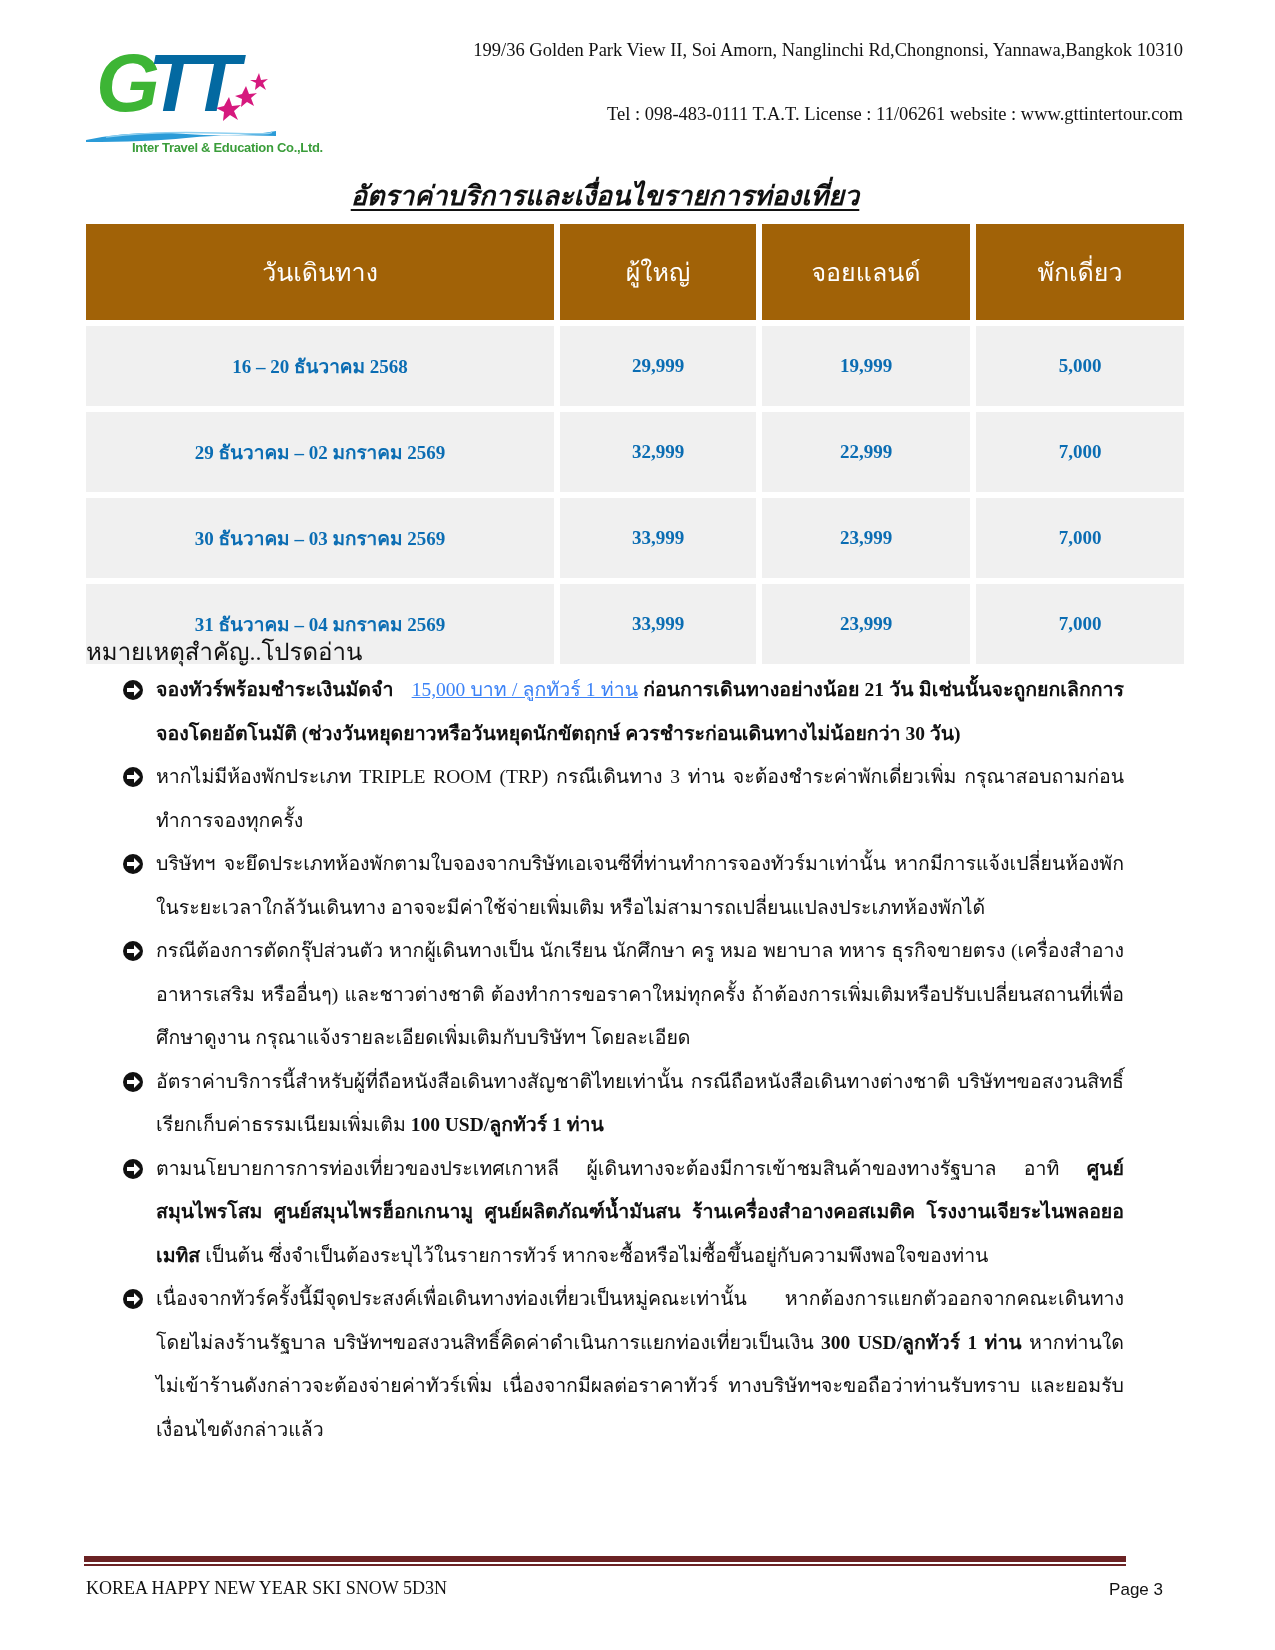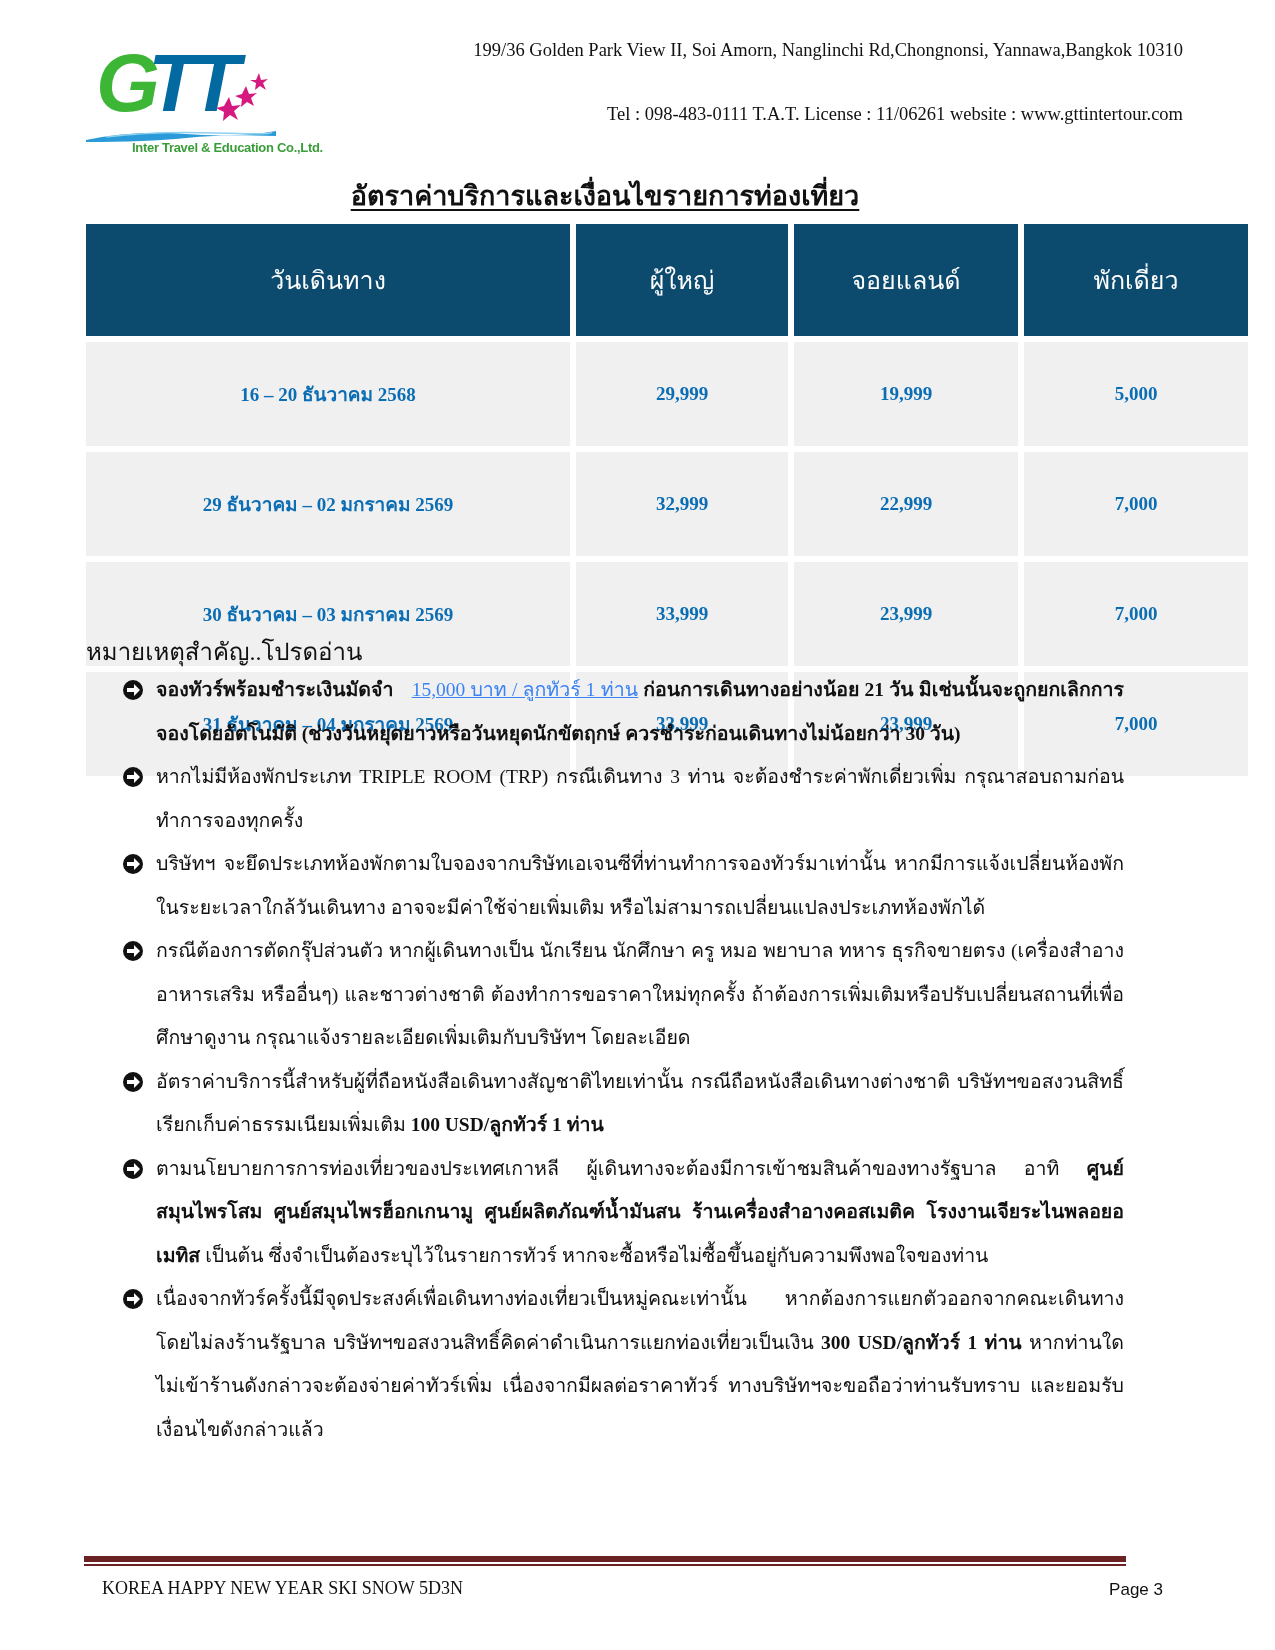--- a/index.html
+++ b/index.html
@@ -14,42 +14,42 @@
               font-weight: bold; font-style: italic; font-size: 82px; color: #0369a1; letter-spacing: -8px; line-height: 1; }
   .logo .flowers { position: absolute; left: 128px; top: 26px; width: 60px; height: 60px; }
   .logo .wave { position: absolute; left: 4px; top: 86px; width: 190px; height: 14px; }
   .logo .tag { position: absolute; left: 2px; top: 98px; font-family: "Liberation Sans", sans-serif;
                font-weight: bold; font-size: 13px; color: #3a9d3a; white-space: nowrap; letter-spacing: -0.3px; padding-left: 48px; }
 
   .addr { position: absolute; right: 92px; top: 40px; font-size: 18.5px; white-space: nowrap; }
   .tel  { position: absolute; right: 92px; top: 83px; font-size: 18.5px; white-space: nowrap; margin-top: 21px; }
 
   .title { position: absolute; left: 0; width: 1210px; top: 174px; text-align: center;
-           font-size: 27px; font-weight: bold; text-decoration: underline; text-underline-offset: 4px; }
+           font-size: 27px; font-weight: bold; text-decoration: underline; text-underline-offset: 4px; font-style: italic; }
 
   
   .rate-table { position: absolute; left: 86px; top: 224px; border-collapse: separate; border-spacing: 6px;
                 margin-left: -6px; margin-top: -6px; }
-  .rate-table th { background: #0c4a6e; color: #fff; font-weight: normal; font-size: 25px; height: 80px; padding: 16px; }
-  .rate-table td { background: #f0f0f0; color: #0b6db3; font-weight: bold; font-size: 19px; height: 72px; text-align: center; padding: 16px; }
+  .rate-table th { background: #a16207; color: #fff; font-weight: normal; font-size: 25px; height: 80px; padding: 8px; }
+  .rate-table td { background: #f0f0f0; color: #0b6db3; font-weight: bold; font-size: 19px; height: 72px; text-align: center; padding: 4px; }
   .c1 { width: 452px; } .c2 { width: 180px; } .c3 { width: 192px; } .c4 { width: 192px; margin-top: 26px; }
 
   
   .notes-head { position: absolute; left: 86px; top: 632px; font-size: 24px; text-underline-offset: 3px; }
   .notes { position: absolute; left: 122px; top: 668px; width: 1002px; margin: 0; padding: 0; list-style: none; }
   .notes li { position: relative; padding-left: 34px; font-size: 19.5px; line-height: 43.5px; text-align: justify; }
   .notes li .arrow { position: absolute; left: 0; top: 11px; width: 22px; height: 22px; }
   .notes b { font-weight: bold; }
   .red { color: #3b82f6; font-weight: normal; text-decoration: underline; margin-left: 13px; }
 
   
   .footer-line { position: absolute; left: 84px; top: 1556px; width: 1042px; height: 10px; }
   .footer-line .thick { position: absolute; left: 0; top: 0; width: 100%; height: 6px; background: #6b2224; }
   .footer-line .thin { position: absolute; left: 0; top: 8px; width: 100%; height: 2px; background: #6b2224; }
-  .footer-left { position: absolute; left: 86px; top: 1578px; font-size: 18px; margin-left: 16px; }
+  .footer-left { position: absolute; left: 86px; top: 1578px; font-size: 18px; }
   .footer-right { position: absolute; right: 112px; top: 1580px; font-size: 17px; font-family: "Liberation Sans", sans-serif; }
 </style>
 </head>
 <body>
 
 <div class="logo">
   <span class="g">G</span>
   <span class="tt">TT</span>
   <svg class="flowers" viewBox="0 0 60 60">
     <g fill="#d6197e">

